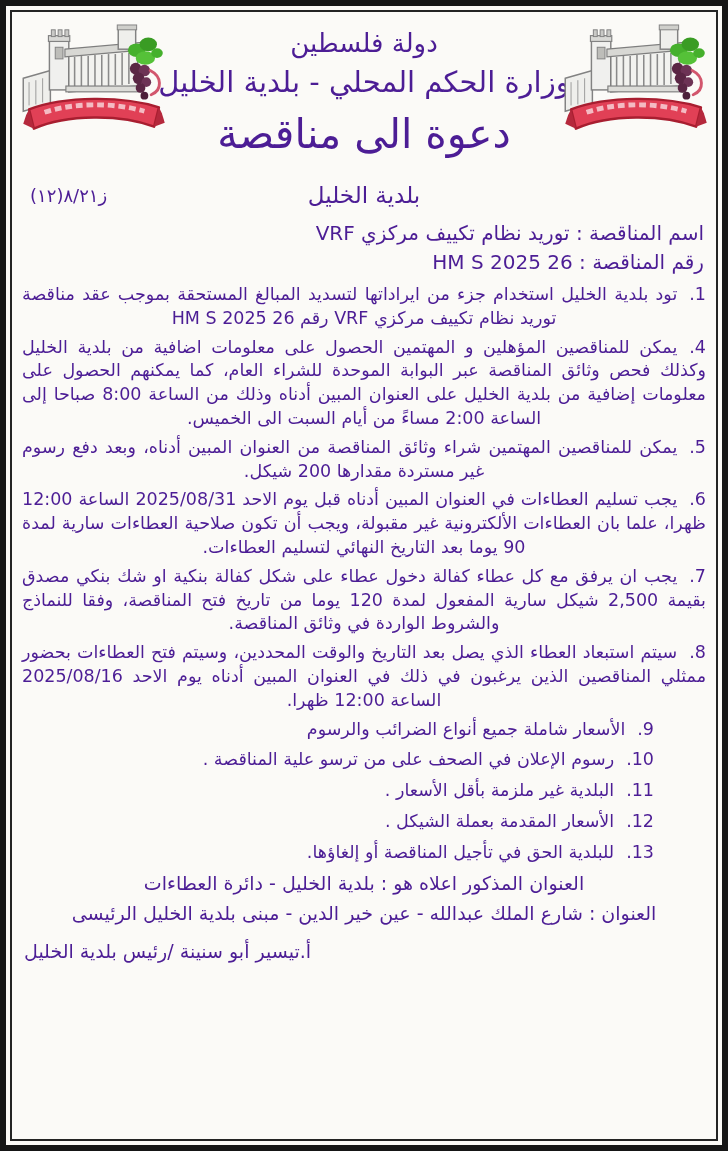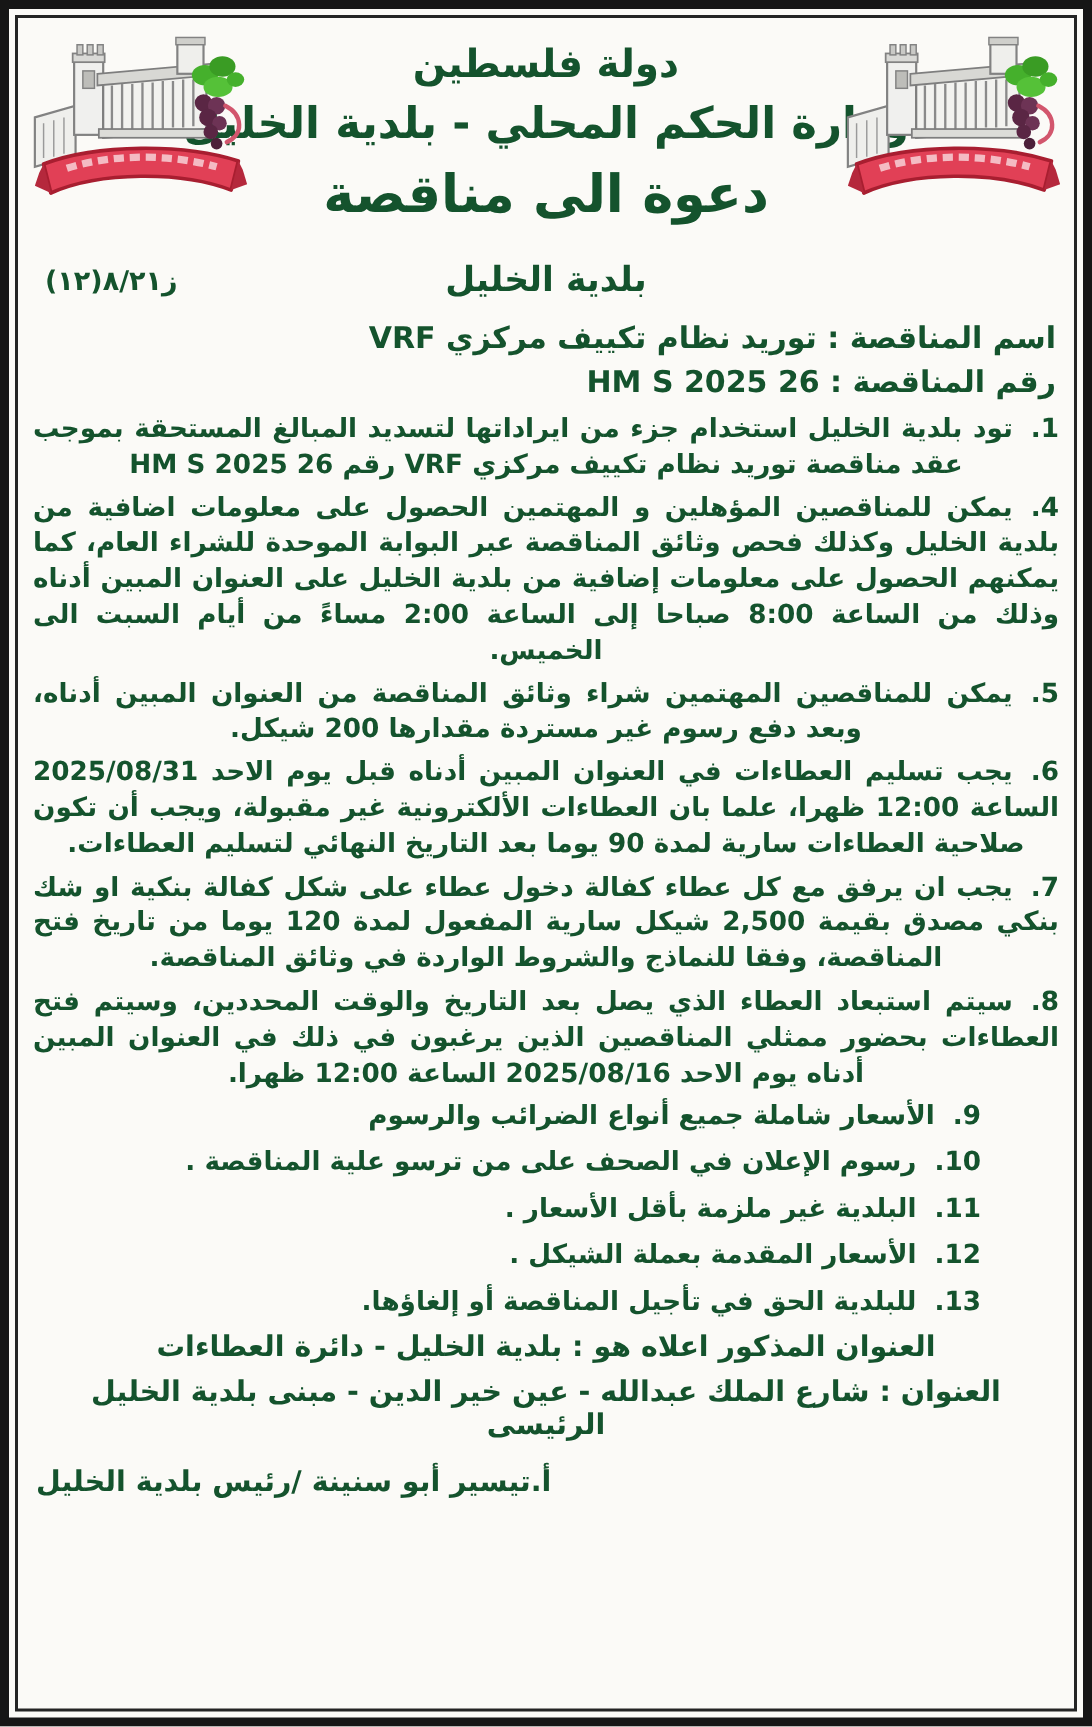--- a/index.html
+++ b/index.html
@@ -15,31 +15,31 @@
     border:6px solid #161616;
     background:#fbfaf7;
     padding:4px;
   }
   .inner{
     box-sizing:border-box;
     width:100%;height:100%;
     border:2px solid #242424;
     padding:6px 10px 4px;
     overflow:hidden;
-    font-weight:700;
-    color:#14532d;
+    font-weight:400;
+    color:#4c1d95;
   }
   
   .header{position:relative;text-align:center;}
   .logo{position:absolute;top:6px;width:148px;height:126px;}
   .logo-left{left:-2px;}
   .logo-right{right:-4px;}
   .h-state{font-size:26px;padding-top:10px;}
   .h-ministry{font-size:29px;margin-top:7px;}
-  .h-title{font-size:35px;margin-top:11px;}
+  .h-title{font-size:41px;margin-top:11px;}
   .muni-row{position:relative;margin-top:24px;height:32px;}
   .h-muni{font-size:23px;}
   .h-ref{position:absolute;left:8px;top:3px;font-size:18px;direction:rtl;}
   .h-tname{direction:rtl;text-align:right;font-size:20px;margin-top:7px;padding-right:2px;}
   .h-tnum{direction:rtl;text-align:right;font-size:20px;margin-top:5px;padding-right:2px;}
   
   .body{margin-top:9px;direction:rtl;}
   .item{
     margin:0 0 5px;
     font-size:17.5px;

